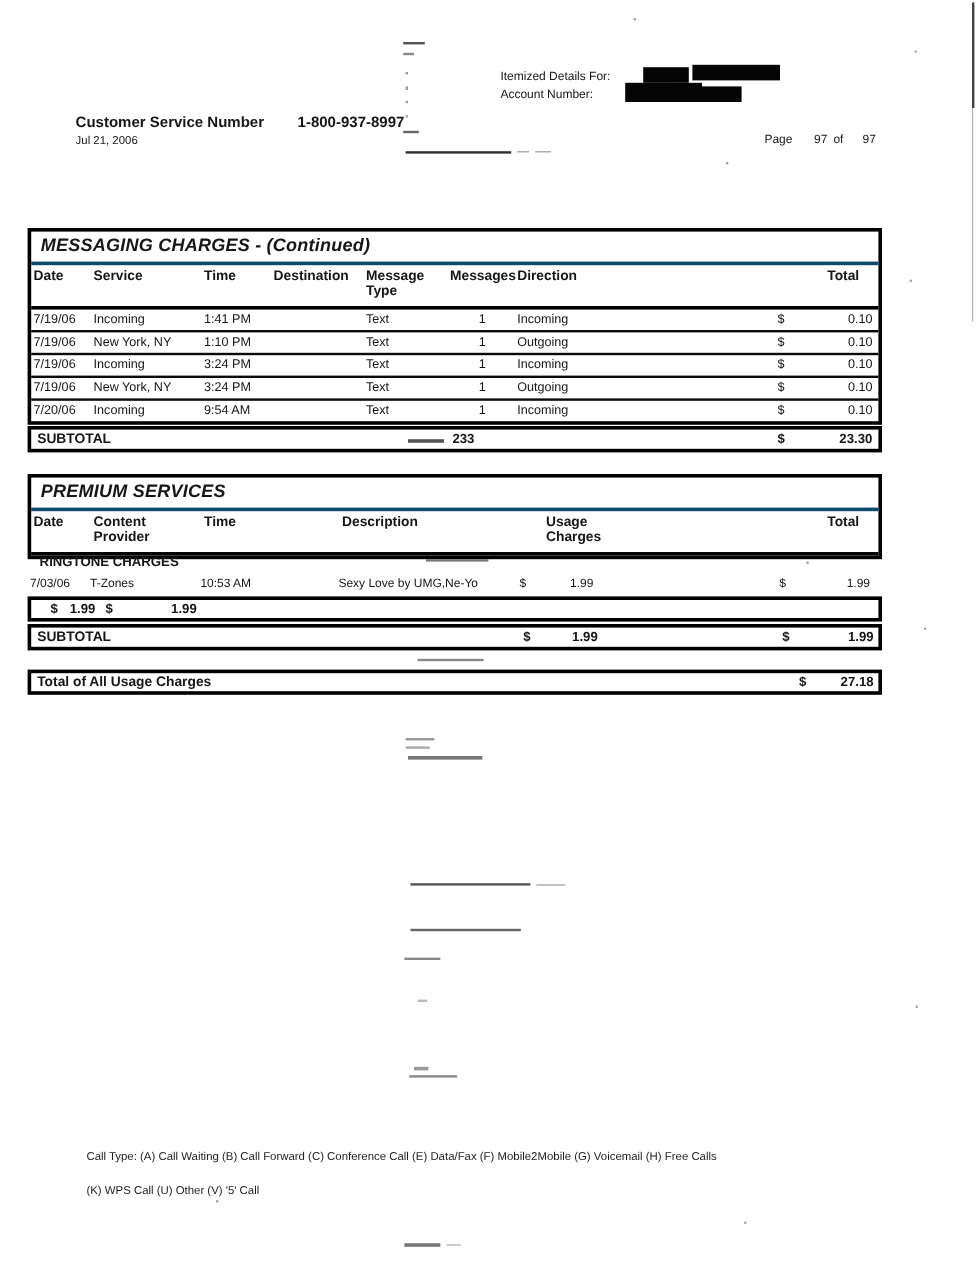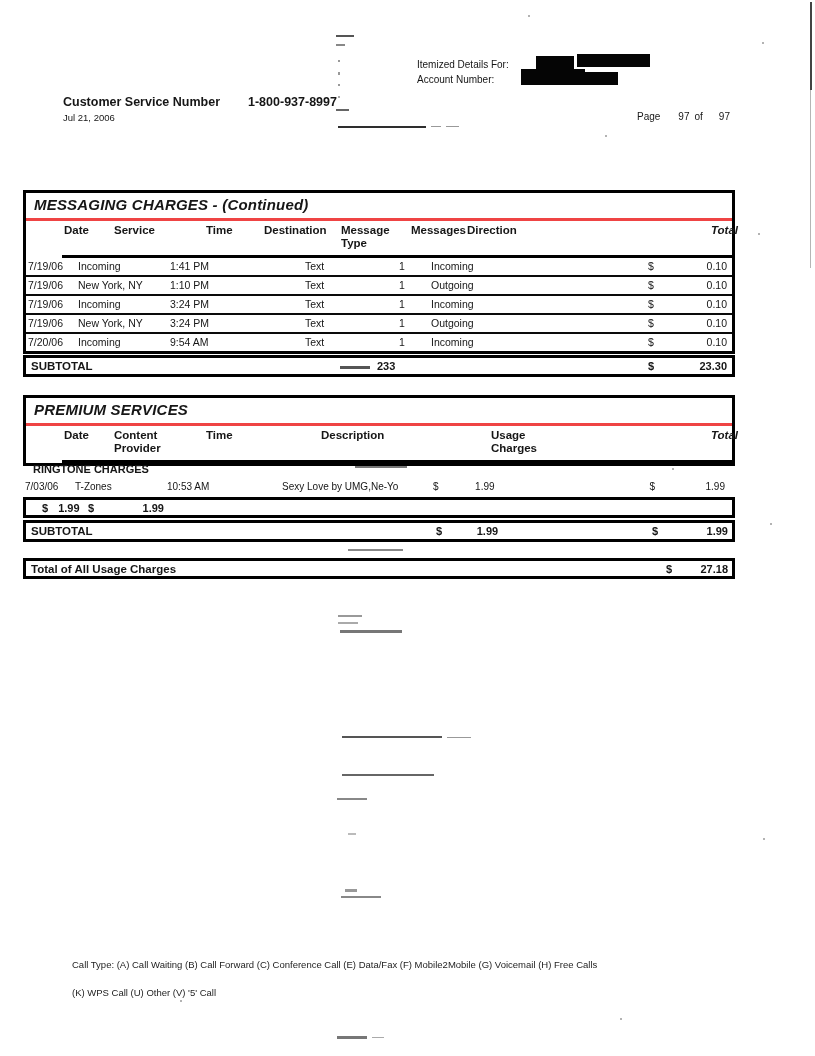--- a/index.html
+++ b/index.html
@@ -19,30 +19,30 @@
   .cs-number{font-weight:bold;font-size:12.5px;}
   .stmt-date{font-size:9.5px;}
   .page-ind{font-size:10px;display:flex;gap:0;}
   .page-ind span{display:inline-block;}
   .redact{background:#050505;position:absolute;}
   
   .mark{position:absolute;background:#666;}
   .dot{position:absolute;width:2px;height:2px;background:#9a9a9a;border-radius:1px;}
   
   .tblbox{position:absolute;left:23px;width:712px;border:3px solid #000;box-sizing:border-box;background:#fff;}
-  .title-row{font-size:15px;font-weight:bold;font-style:italic;padding:3px 8px 5px 8px;border-bottom:3px solid #ef4444;letter-spacing:.2px;}
+  .title-row{font-size:15px;font-weight:bold;font-style:italic;padding:3px 8px 5px 8px;border-bottom:3px solid #0c4a6e;letter-spacing:.2px;}
   .m-grid{display:grid;grid-template-columns:50px 92px 58px 77px 70px 56px 193px 110px;}
   .p-grid{display:grid;grid-template-columns:50px 92px 115px 137px 110px 202px;}
-  .hdr-cells{font-size:11.5px;font-weight:bold;border-bottom:3px solid #000;padding-top:3px;padding-bottom:4px;min-height:27px;margin-left:36px;}
+  .hdr-cells{font-size:11.5px;font-weight:bold;border-bottom:3px solid #000;padding-top:3px;padding-bottom:4px;min-height:27px;}
   .hdr-cells .c{padding-left:2px;line-height:13px;}
   .c{padding-left:2px;box-sizing:border-box;}
   .wrap55{display:inline-block;width:55px;}
   .wrap52{display:inline-block;width:52px;}
   .ctr{text-align:left;}
-  .rgt{text-align:right;padding-right:30px;font-style:italic;}
+  .rgt{text-align:right;padding-right:16px;}
   .row{font-size:10.5px;align-items:center;height:17px;border-bottom:2px solid #0a0a0a;}
   .row:last-child{border-bottom:none;}
   .row .c{line-height:11px;}
   .tot-cell{display:flex;justify-content:space-between;padding-left:26px;padding-right:5px;}
   .use-cell{display:flex;padding-left:16px;}
   .use-cell .amt{width:46px;text-align:right;margin-left:10px;}
   .ptot-cell{display:flex;justify-content:flex-end;padding-right:4px;}
   .ptot-cell .cur{margin-right:14px;}
   .ptot-cell .amt{width:56px;text-align:right;}
   .redbar{width:70px;height:15px;background:#050505;margin-top:0px;}

